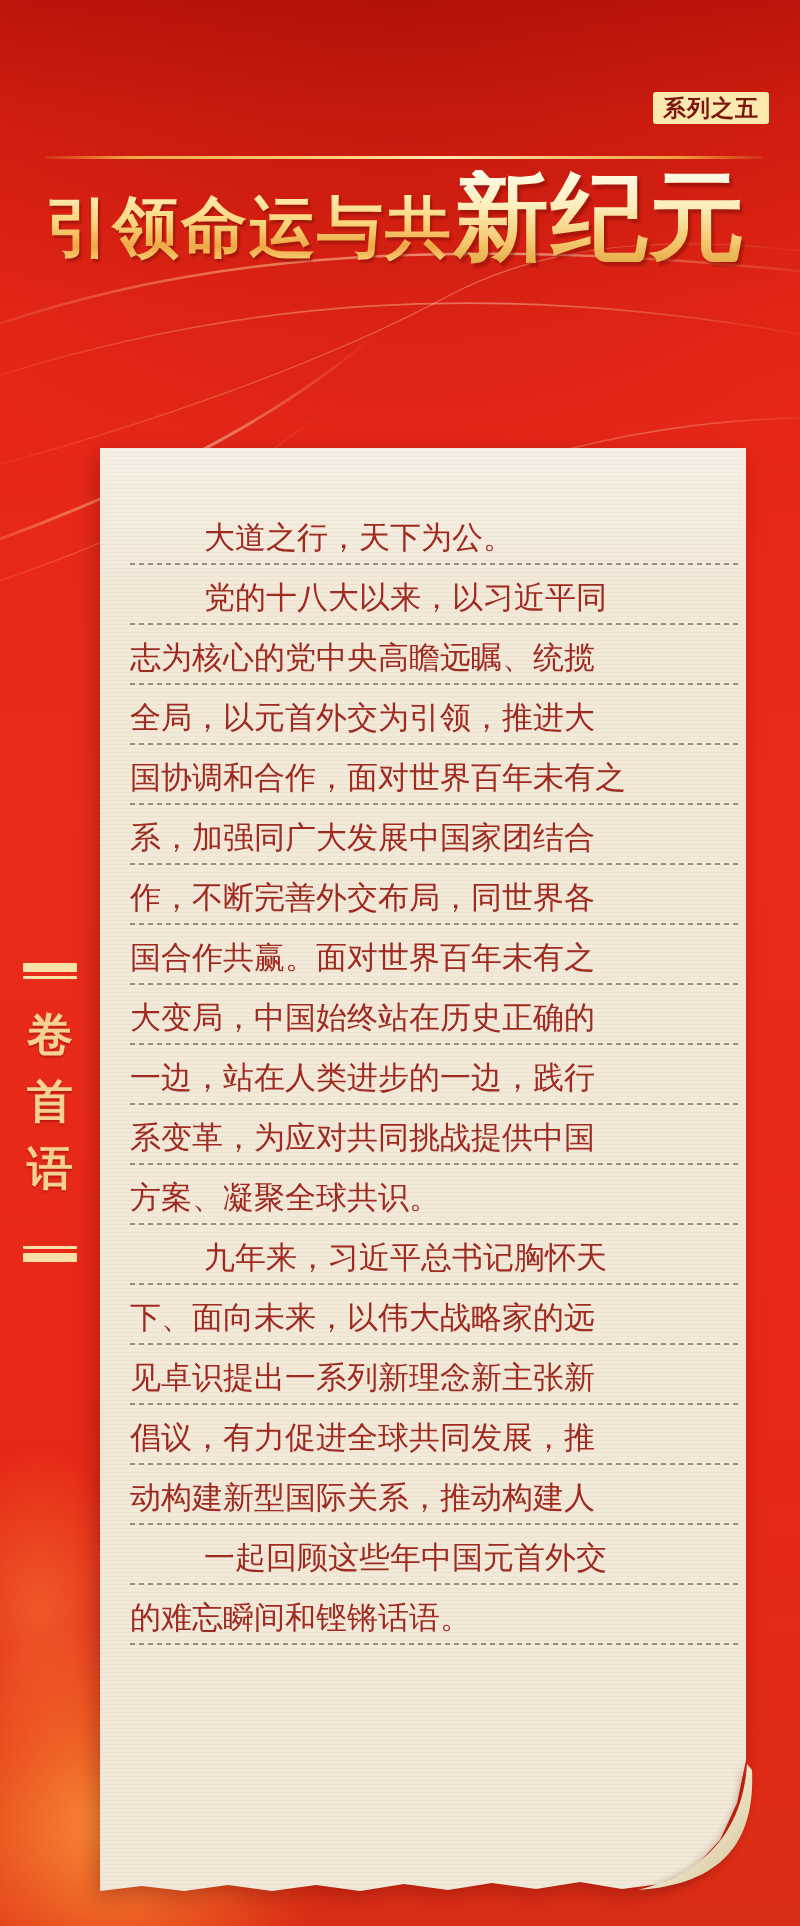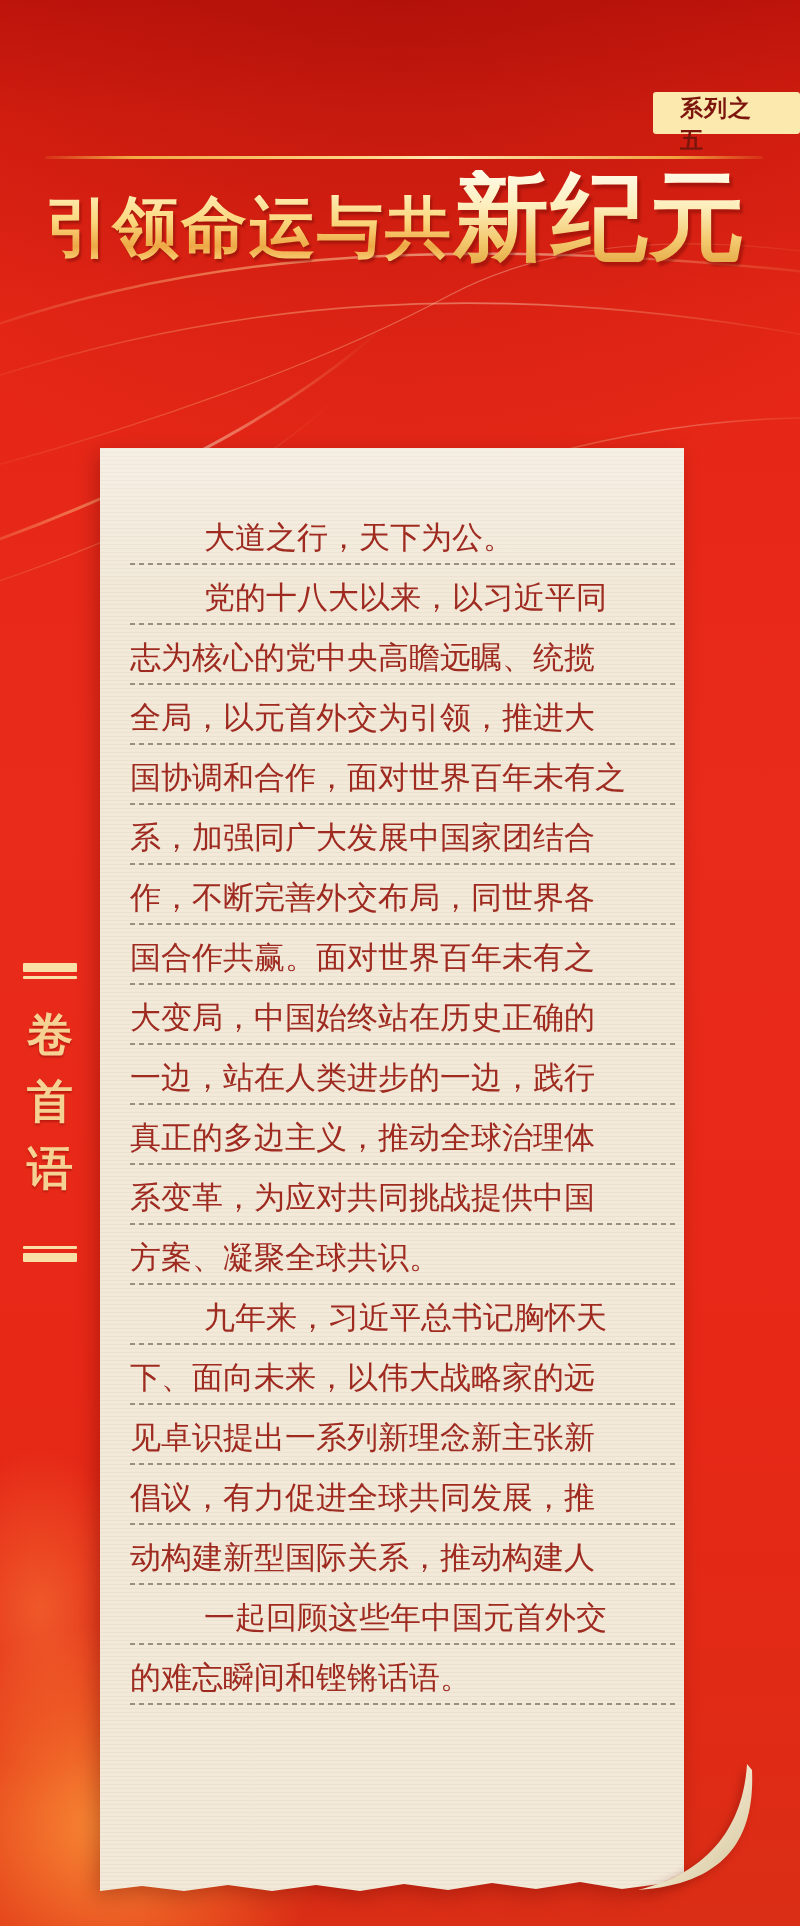--- a/index.html
+++ b/index.html
@@ -13,22 +13,22 @@
     background:radial-gradient(120% 42% at 50% 0%, rgba(140,8,4,.30), rgba(140,8,4,0) 65%);}
   .glow-bottom-left{position:absolute;left:-190px;bottom:-180px;width:600px;height:560px;z-index:0;
     background:radial-gradient(closest-side, rgba(250,145,55,.95), rgba(242,104,38,.55) 45%, rgba(240,85,30,0) 72%);}
   .glow-left-mid{position:absolute;left:-110px;top:1380px;width:300px;height:460px;z-index:0;
     background:radial-gradient(closest-side, rgba(255,145,65,.45), rgba(255,145,65,0) 70%);}
   .ribbons{position:absolute;left:0;top:0;width:800px;height:1926px;z-index:1;pointer-events:none;}
   
   .series-header{position:absolute;left:55px;top:94px;z-index:2;
     font-size:31px;font-weight:700;color:#f8d892;letter-spacing:.5px;white-space:nowrap;
     text-shadow:0 2px 2px rgba(120,8,4,.45);}
-  .series-badge{position:absolute;left:653px;top:92px;z-index:2;height:42px;line-height:32px;
-    padding:0 27px;border-radius:3px;background:#fbe9ad;color:#7b150d;
+  .series-badge{position:absolute;left:653px;top:92px;z-index:2;height:32px;line-height:32px;
+    padding:0 10px;border-radius:3px;background:#fbe9ad;color:#7b150d;
     font-family:"Liberation Sans", sans-serif;font-weight:700;font-size:23px;letter-spacing:1px;}
   .gold-rule{position:absolute;left:45px;top:156px;width:718px;height:3px;z-index:2;border-radius:2px;
     background:linear-gradient(90deg, rgba(236,140,50,.15), #f2a944 12%, #ffd688 45%, #ffe9b4 55%, #f0a23e 88%, rgba(236,140,50,.15));}
   
   .main-title{position:absolute;left:45px;top:170px;z-index:2;display:flex;align-items:baseline;gap:0;white-space:nowrap;}
   .title-calligraphy{
     font-size:66px;line-height:1;font-weight:700;letter-spacing:2px;
     background:linear-gradient(180deg,#ffeab0 0%,#fbd77e 40%,#eda845 78%,#f8cf74 100%);
     -webkit-background-clip:text;background-clip:text;color:transparent;
     filter:drop-shadow(2px 3px 1px rgba(130,12,6,.55));}
@@ -44,21 +44,21 @@
   .orn .bar-thin{height:3px;background:#f9e0a6;margin-top:4px;border-radius:1px;}
   .orn.flip .bar-thin{margin-top:0;}
   .orn.flip .bar-thick{margin-top:4px;}
   .side-chars{margin-top:22px;}
   .side-char{display:block;font-size:46px;line-height:67px;font-weight:700;color:#f5d193;
     text-shadow:0 2px 2px rgba(120,8,4,.4);}
   .orn-bottom{margin-top:44px;}
   
   .paper-wrap{position:absolute;left:100px;top:448px;z-index:2;filter:drop-shadow(-4px 6px 10px rgba(95,5,0,.35));}
   .paper{
-    position:relative;width:584px;height:1445px;
+    position:relative;width:646px;height:1445px;
     background-color:#f2e9d9;
     background-image:
       linear-gradient(180deg, rgba(255,255,255,.28), rgba(255,255,255,0) 140px),
       repeating-linear-gradient(180deg, rgba(167,148,120,.09) 0px, rgba(167,148,120,.09) 1px, transparent 1px, transparent 4px);
     clip-path:polygon(0px 0px,646px 0px,646px 1312px,637px 1355px,620px 1392px,594px 1420px,560px 1436px,522px 1441px,480px 1434px,436px 1441px,392px 1435px,348px 1442px,304px 1436px,260px 1443px,216px 1437px,172px 1443px,128px 1437px,84px 1443px,42px 1438px,0px 1443px);}
   .text-block{position:absolute;left:30px;right:6px;top:57px;}
   .pline{
     position:relative;height:60px;box-sizing:border-box;
     display:flex;align-items:flex-end;padding-bottom:6px;
     font-size:31px;color:#9e2a20;white-space:nowrap;}
@@ -149,23 +149,20 @@
         <div class="pline">
             <span>国合作共赢。面对世界百年未有之</span>
           </div>
         <div class="pline">
             <span>大变局，中国始终站在历史正确的</span>
           </div>
         <div class="pline">
             <span>一边，站在人类进步的一边，践行</span>
           </div>
         <div class="pline">
-            <span>真正的多边主义，推动全球治理体</span>
-          </div>
-        <div class="pline">
             <span>系变革，为应对共同挑战提供中国</span>
           </div>
         <div class="pline">
             <span>方案、凝聚全球共识。</span>
           </div>
         <div class="pline indent">
             <span>九年来，习近平总书记胸怀天</span>
           </div>
         <div class="pline">
             <span>下、面向未来，以伟大战略家的远</span>

